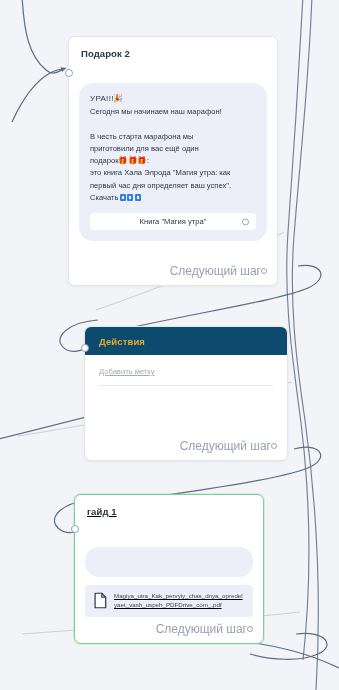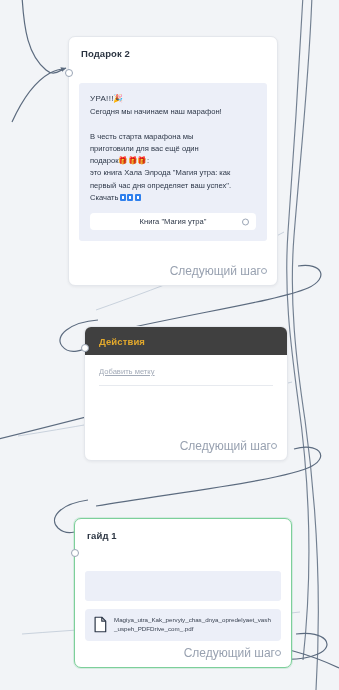--- a/index.html
+++ b/index.html
@@ -27,33 +27,33 @@
     box-shadow:0 0 0 1px rgba(125,207,154,.25);
   }
   .node-title{
     font-size:9.5px;
     font-weight:700;
     color:#2b3441;
     padding:11px 12px 24px 12px;
     letter-spacing:.1px;
   }
   .node-title.amber{
-    background:#404040;
+    background:#0c4a6e;
     color:#e3a92c;
     border-radius:6px 6px 0 0;
     padding:9px 14px 8px 14px;
     font-size:9.5px;
     font-weight:700;
   }
 
   
   .bubble{
     margin:0 10px 10px 10px;
     background:#eceff8;
-    border-radius:3px;
+    border-radius:14px;
     padding:10px 11px 11px 11px;
   }
   .bubble.empty{height:30px;padding:0;margin:6px 10px 8px 10px;}
   .msg-text{
     font-size:7.6px;
     line-height:1.62;
     color:#2d3748;
     white-space:pre-wrap;
     word-break:break-word;
   }
@@ -193,21 +193,21 @@
       <div class="field-label">Добавить метку</div>
       <div class="divider"></div>
     </div>
 
     <div class="next-step">
       <span>Следующий шаг</span>
       <span class="port"></span>
     </div>
   </div>
 
-  <div class="node selected" style="left:74px;top:518px;width:218px;height:150px;">
+  <div class="node selected" style="left:74px;top:494px;width:190px;height:150px;text-decoration:underline;">
     <div class="in-port" style="top:30px;"></div>
 
     <div class="node-title">гайд 1</div>
 
     <div class="bubble empty"></div>
 
     <div class="file-row">
       <svg class="file-icon" viewBox="0 0 14 18">
         <path d="M1.2 1.2 h7.2 l4.2 4.2 v11.4 h-11.4 z" fill="#ffffff" stroke="#2d3748" stroke-width="1.3" stroke-linejoin="round"></path>
         <path d="M8.4 1.2 v4.2 h4.2" fill="none" stroke="#2d3748" stroke-width="1.3" stroke-linejoin="round"></path>

